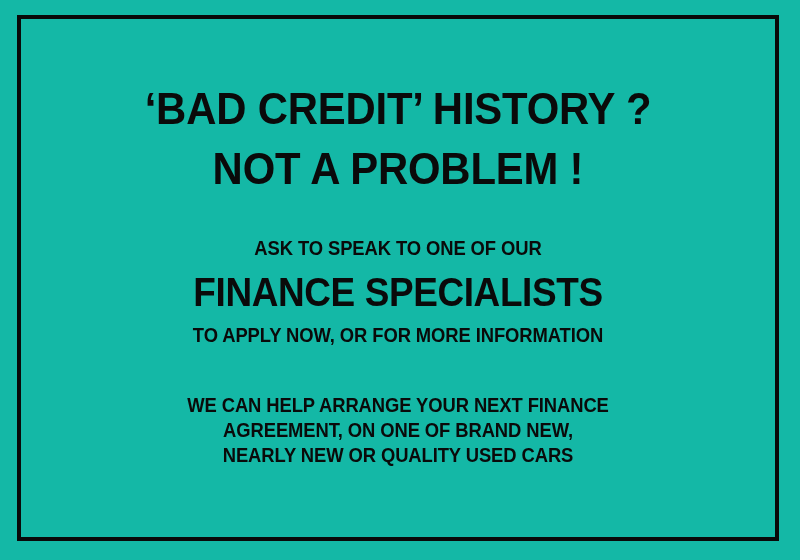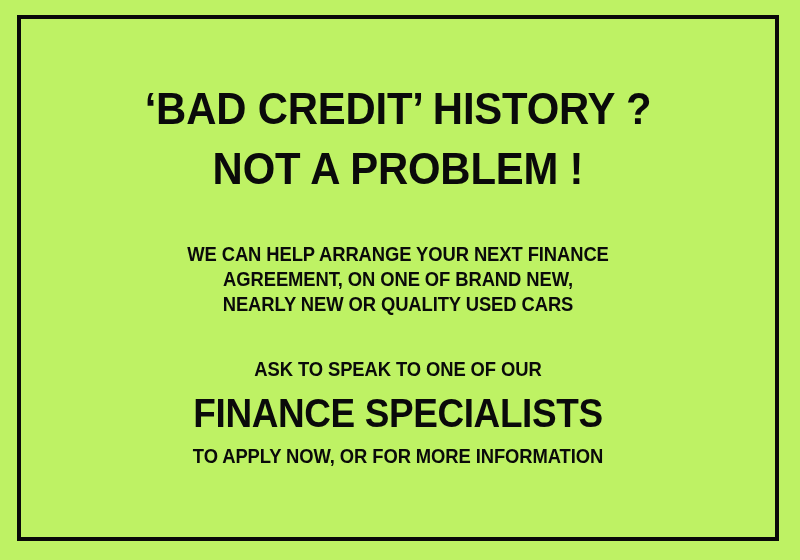--- a/index.html
+++ b/index.html
@@ -119,37 +119,37 @@
     line-height: 24px;
     letter-spacing: -0.1px;
     margin-top: 6px;
     transform: scaleX(0.92);
     transform-origin: center center;
   }
 </style>
 </head>
 <body>
 
-<div id="poster" style="background: #bef264;">
+<div id="poster" style="background: #14b8a6;">
 
   <div id="poster-frame" style="border-color: rgb(9, 9, 9);"></div>
 
   <div id="content" style="color: rgb(10, 10, 10);">
 
     <div id="headline-block">
       <div class="line headline" id="headline-line-1">‘BAD CREDIT’ HISTORY ?</div>
       <div class="line headline" id="headline-line-2">NOT A PROBLEM !</div>
     </div>
 
+    <div id="cta-block">
+      <div class="line" id="cta-prompt">ASK TO SPEAK TO ONE OF OUR</div>
+      <div class="line" id="cta-headline">FINANCE SPECIALISTS</div>
+      <div class="line" id="cta-footer">TO APPLY NOW, OR FOR MORE INFORMATION</div>
+    </div>
+
     <div id="body-block">
       <div class="line body-line">WE CAN HELP ARRANGE YOUR NEXT FINANCE</div>
       <div class="line body-line">AGREEMENT, ON ONE OF BRAND NEW,</div>
       <div class="line body-line">NEARLY NEW OR QUALITY USED CARS</div>
     </div>
 
-    <div id="cta-block">
-      <div class="line" id="cta-prompt">ASK TO SPEAK TO ONE OF OUR</div>
-      <div class="line" id="cta-headline">FINANCE SPECIALISTS</div>
-      <div class="line" id="cta-footer">TO APPLY NOW, OR FOR MORE INFORMATION</div>
-    </div>
-
   </div>
 </div>
 
 </body></html>

